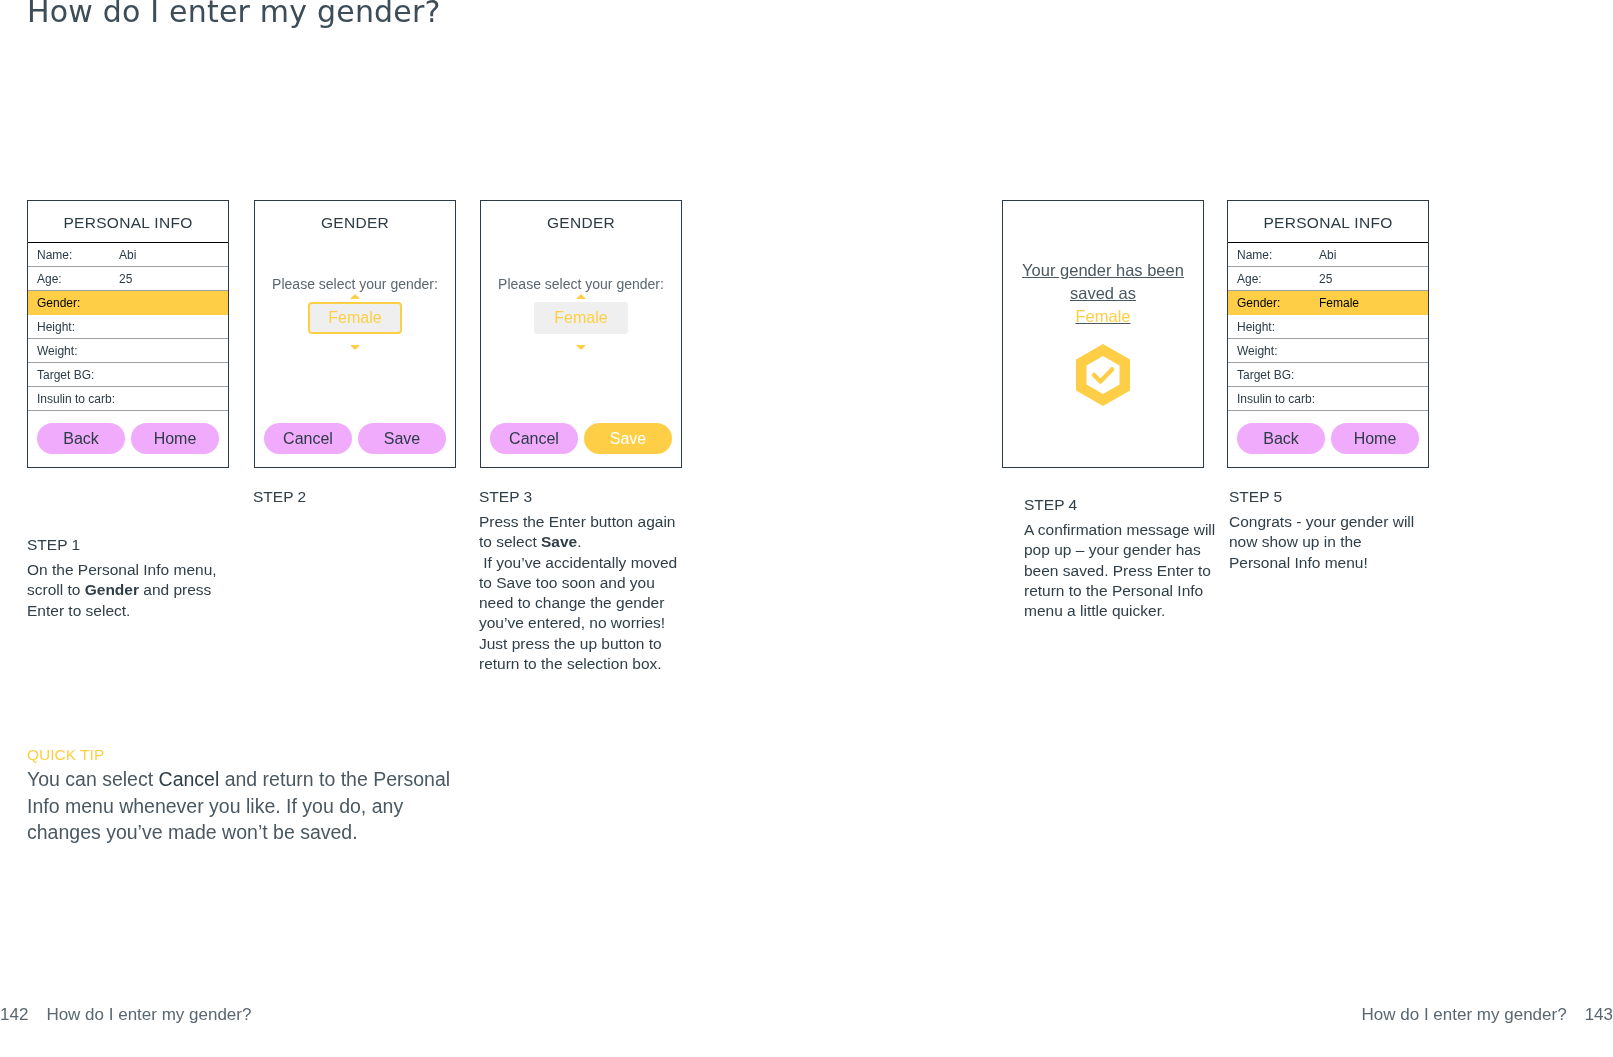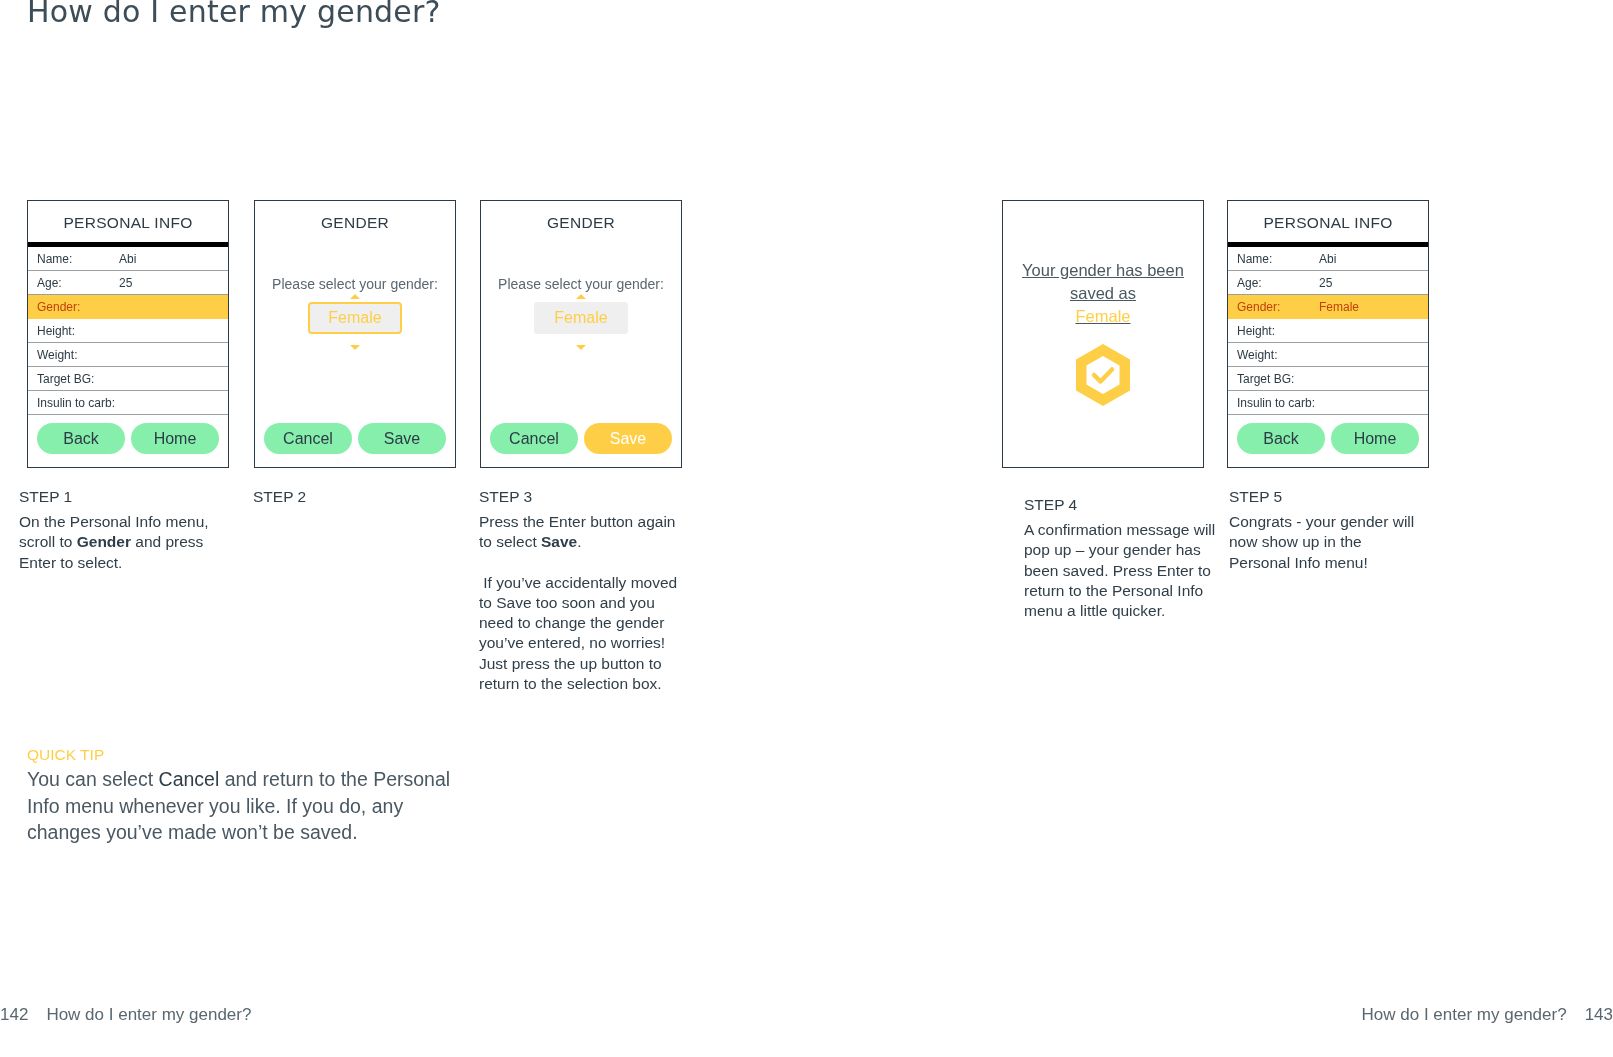--- a/index.html
+++ b/index.html
@@ -16,35 +16,35 @@
     .screen {
       position: absolute; top: 200px; width: 202px; height: 268px;
       border: 1.5px solid #2c3b45; background: #fff;
     }
     .screen-title {
       text-align: center; font-size: 15.5px; color: #2c3b45; letter-spacing: 0.3px;
       height: 41px; line-height: 44px;
     }
 
     
-    .info-list { border-top: 5px solid #000000; }
+    .info-list { border-top: 1px solid #000000; }
     .info-row {
       height: 24px; border-bottom: 1px solid #9a9fa3;
       display: flex; align-items: center; font-size: 12px; color: #2c3b45;
     }
     .info-row .lbl { width: 91px; padding-left: 9px; }
     .info-row .val { flex: 1; }
-    .info-row.active { background: #fecf46; color: #c2410c; border-bottom-color: #fecf46; }
+    .info-row.active { background: #fecf46; color: #000000; border-bottom-color: #fecf46; }
 
     .btn-row {
       position: absolute; left: 9px; right: 9px; bottom: 13px;
       display: flex; justify-content: space-between;
     }
     .pill {
-      width: 88px; height: 31px; border-radius: 16px; background: #86efac;
+      width: 88px; height: 31px; border-radius: 16px; background: #f0abfc;
       color: #2c3b45; font-size: 16px; display: flex; align-items: center; justify-content: center;
     }
     .pill.primary { background: #fecf46; color: #ffffff; }
 
     .prompt {
       text-align: center; font-size: 14px; color: #5a6770; margin-top: 34px;
       font-weight: normal;
     }
     .picker-wrap { position: relative; width: 94px; height: 56px; margin: 2px auto 0; }
     .arrow-up, .arrow-down {
@@ -65,21 +65,21 @@
       margin-top: 58px;
       text-decoration: underline;
     }
     .confirm-value { color: #fecf46; }
     .check-badge { width: 60px; height: 66px; margin: 14px auto 0; display: block; }
 
     .step { position: absolute; top: 488px; width: 205px; }
     .step-heading { font-size: 15.5px; color: #2f3e48; margin-bottom: 6px; }
     .step-body { font-size: 15.5px; line-height: 20.3px; color: #2f3e48; }
     .step-body b { font-weight: bold; }
-    .step-body p + p { margin-top: 20px; }
+    .step-body p + p { }
 
     .tip { position: absolute; left: 27px; top: 746px; width: 430px; }
     .tip-label { font-size: 15.5px; color: #fecf46; margin-bottom: 2px; }
     .tip-body { font-size: 19.5px; line-height: 26.5px; color: #4a5862; }
     .tip-body b { color: #2f3e48; font-weight: normal; }
 
     .footer { position: absolute; top: 1005px; font-size: 17px; color: #5a6770; }
     .footer .num { margin: 12px 18px 0 0; }
     .footer.right .num { margin: 0 0 0 18px; }
   </style>
@@ -198,21 +198,21 @@
         <span class="lbl">Insulin to carb:</span>
         <span class="val"></span>
       </div>
   </div>
   <div class="btn-row">
     <div class="pill">Back</div>
     <div class="pill">Home</div>
   </div>
 </div>
 
-<div class="step" style="left:19px; width:200px;">
+<div class="step" style="left:27px; width:200px;margin-top:48px;">
   <div class="step-heading">STEP 1</div>
   <div class="step-body"><span>On the Personal Info menu, scroll to </span><b>Gender</b><span> and press Enter to select.</span></div>
 </div>
 
 <div class="step" style="left:253px; width:190px;">
   <div class="step-heading">STEP 2</div>
 </div>
 
 <div class="step" style="left:479px; width:210px;">
   <div class="step-heading">STEP 3</div>

